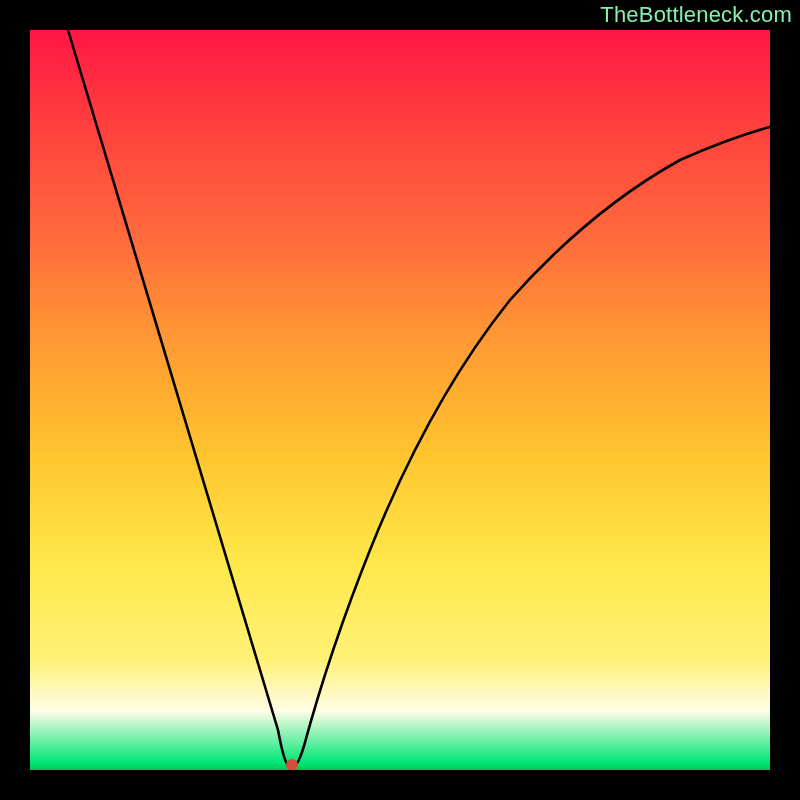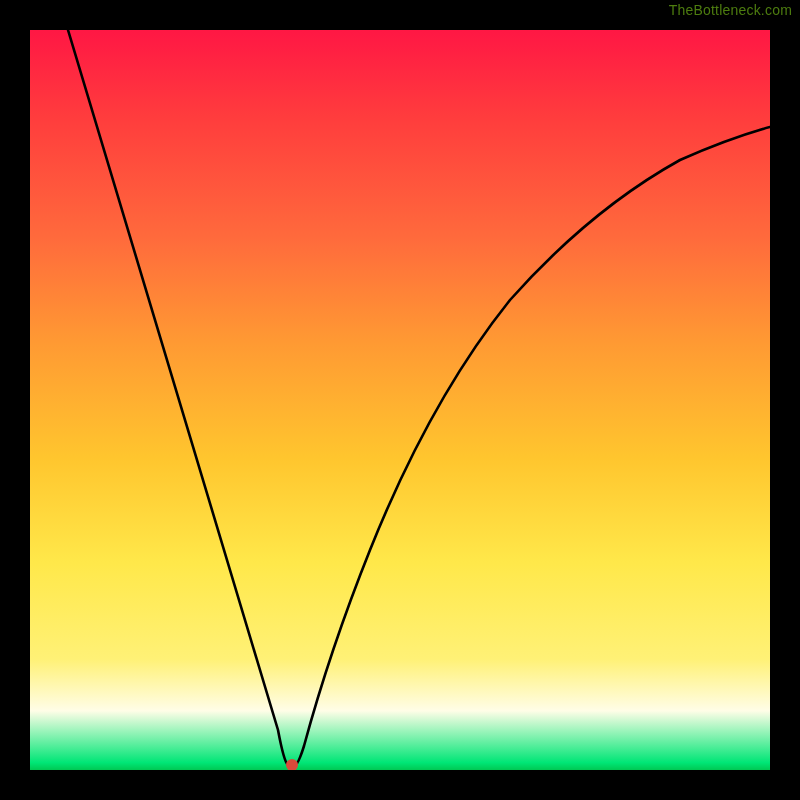--- a/index.html
+++ b/index.html
@@ -41,22 +41,22 @@
     position: absolute;
     left: 0;
     top: 0;
     width: 740px;
     height: 740px;
   }
   .watermark {
     position: absolute;
     top: 2px;
     right: 8px;
-    color: #4d7c0f;
-    font-size: 14px;
+    color: #86efac;
+    font-size: 22px;
     font-weight: 500;
     letter-spacing: 0.2px;
     user-select: none;
   }
 </style>
 </head>
 <body>
 
 <div class="frame">
   <div class="plot-area">

